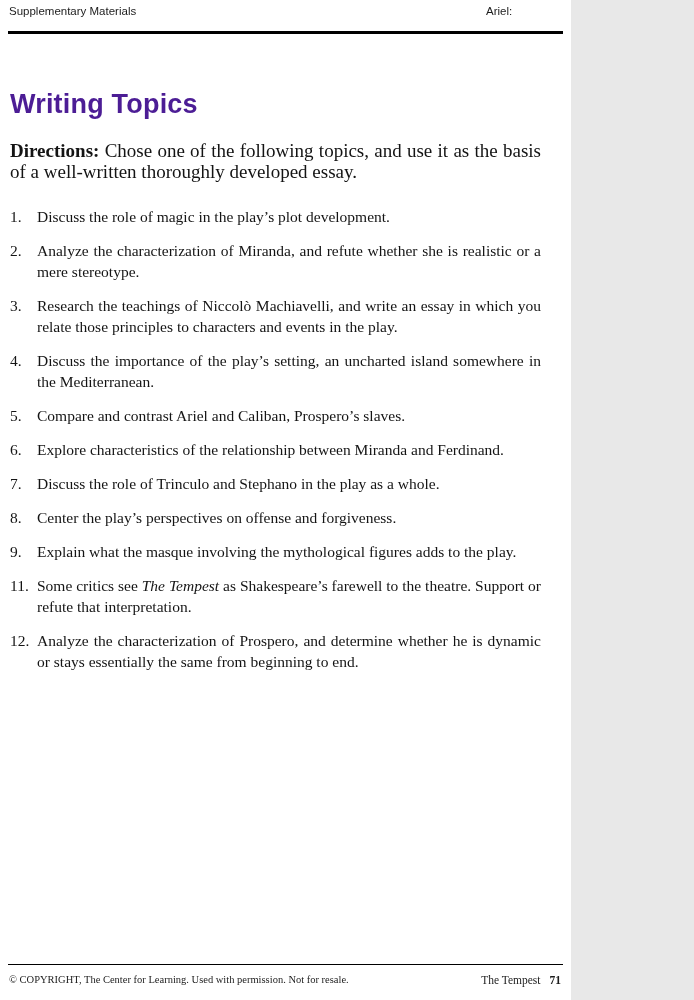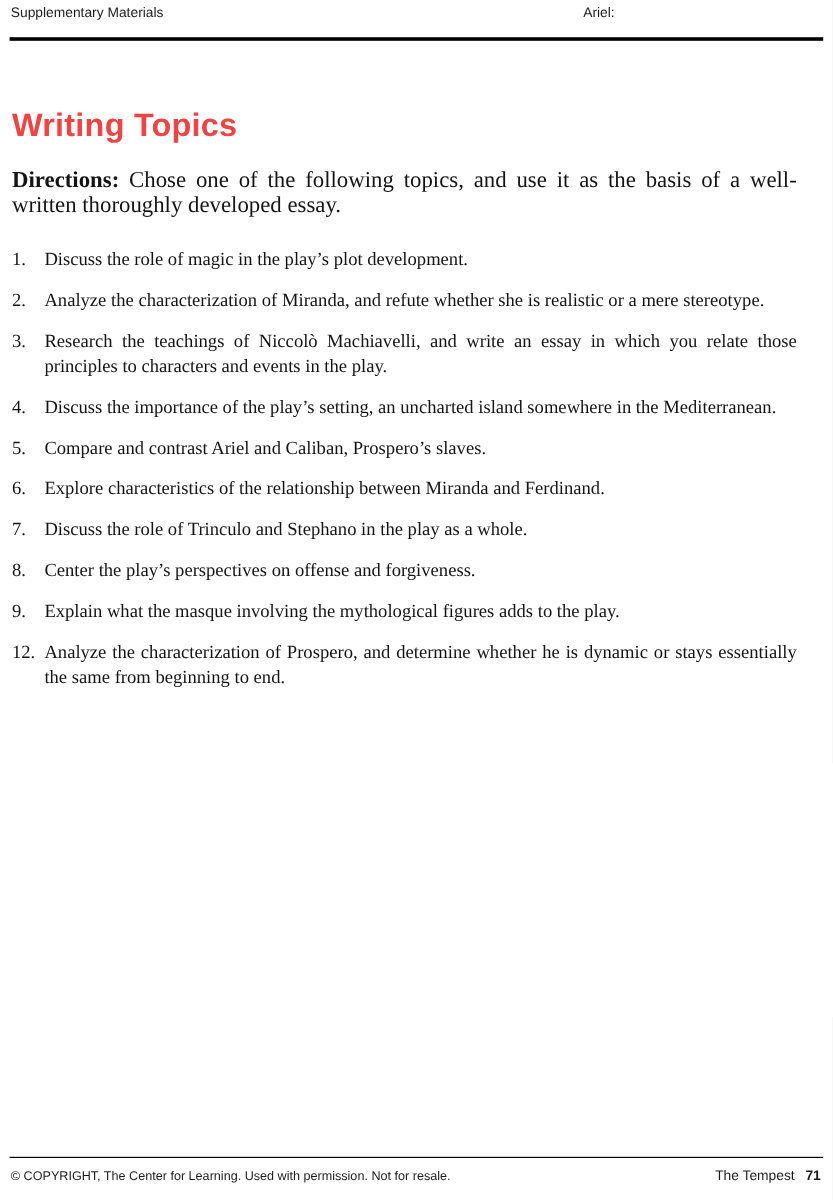--- a/index.html
+++ b/index.html
@@ -2,21 +2,21 @@
 <html><head>
 <meta charset="utf-8">
 <style>
   html, body {
     margin: 0;
     padding: 0;
     background: #e8e8e8;
   }
   .page {
     position: relative;
-    width: 694px;
+    width: 571px;
     height: 1000px;
     background: #ffffff;
     color: #141414;
     box-sizing: border-box;
     font-family: "Liberation Serif", serif;
     overflow: hidden;
   }
   
   .running-head {
     position: relative;
@@ -44,21 +44,21 @@
   
   .content {
     margin: 0 30px 0 10px;
   }
   .page-title {
     font-family: "Liberation Sans", sans-serif;
     font-weight: 700;
     font-size: 27px;
     letter-spacing: 0.2px;
     margin: 55px 0 20px 0;
-    color: #ef4444;
+    color: #4c1d95;
   }
   .directions {
     font-size: 19px;
     line-height: 21px;
     text-align: justify;
     margin: 0 0 24px 0;
   }
   .directions .dir-label {
     font-weight: 700;
   }
@@ -88,23 +88,23 @@
     height: 36px;
   }
   .foot-rule {
     height: 1px;
     background: #000;
     margin: 0 8px;
   }
   .footer-row {
     display: flex;
     justify-content: space-between;
-    align-items: center;
+    align-items: flex-start;
     padding: 9px 10px 0 9px;
-    font-family: Liberation Sans, sans-serif;
+    font-family: Liberation Serif, serif;
     font-size: 10.5px;
     color: #1c1c1c;
   }
   .footer-right {
     font-size: 11.5px;
     display: flex;
     gap: 9px;
     align-items: baseline;
   }
   .footer-right .page-num {
@@ -158,20 +158,24 @@
         </div>
         <div class="topic">
           <span class="num">8.</span>
           <span class="topic-text"><span>Center the play’s perspectives on offense and forgiveness.</span></span>
         </div>
         <div class="topic">
           <span class="num">9.</span>
           <span class="topic-text"><span>Explain what the masque involving the mythological figures adds to the play.</span></span>
         </div>
         <div class="topic">
+          <span class="num">11.</span>
+          <span class="topic-text"><span>Some critics see </span><span class="italic">The Tempest</span><span> as Shakespeare’s farewell to the theatre. Support or refute that interpretation.</span></span>
+        </div>
+        <div class="topic">
           <span class="num">12.</span>
           <span class="topic-text"><span>Analyze the characterization of Prospero, and determine whether he is dynamic or stays essentially the same from beginning to end.</span></span>
         </div>
       </div>
   </div>
 
   <div class="footer">
     <div class="foot-rule"></div>
     <div class="footer-row">
       <span>© COPYRIGHT, The Center for Learning. Used with permission. Not for resale.</span>

